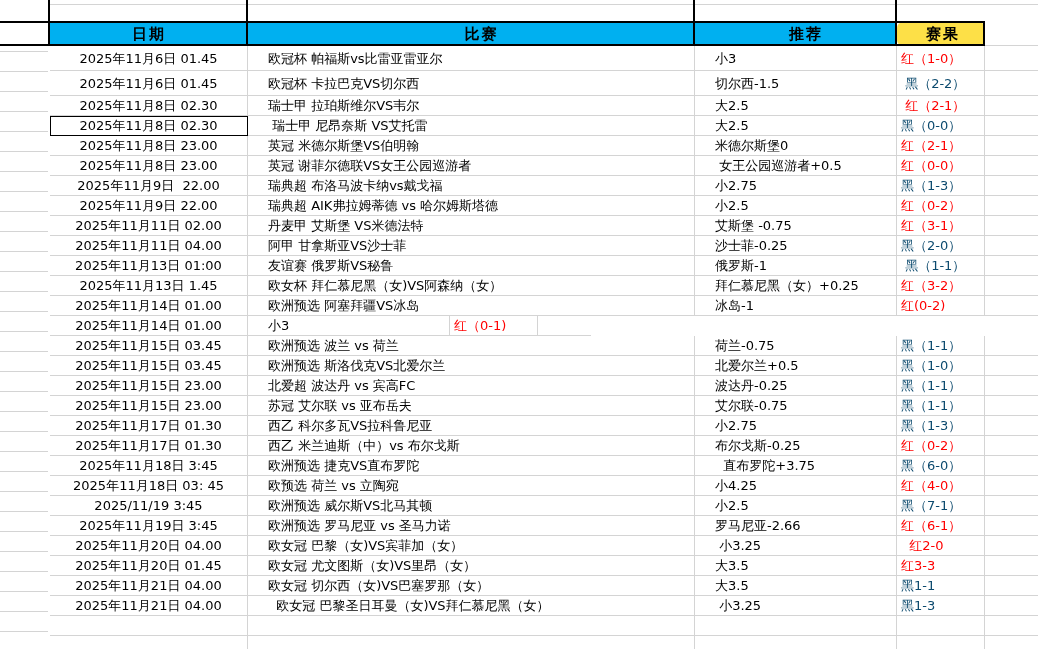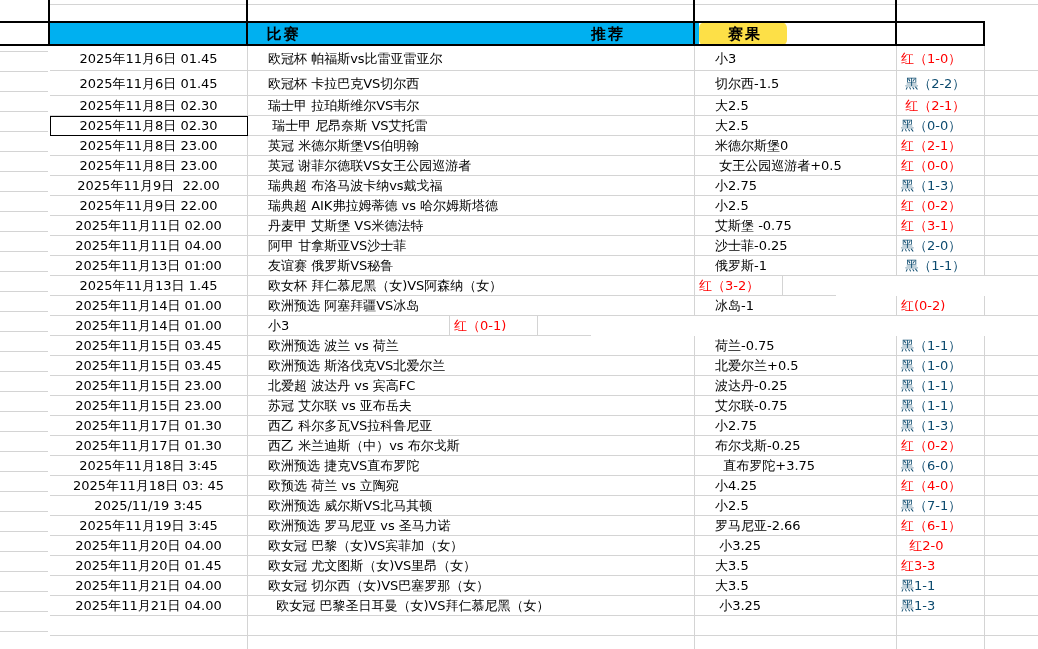--- a/index.html
+++ b/index.html
@@ -64,20 +64,21 @@
   <div class="hgrid-top"></div>
 
   <div class="left-strip">
     <div class="lines"></div>
   </div>
 
   <div class="main">
     <div class="toprow"></div>
 
     <div class="header-row">
+      <div class="hcell c-date" style="background:#00B0F0;">日期</div>
       <div class="hcell c-match" style="background:#00B0F0;">比赛</div>
       <div class="hcell c-tip" style="background:#00B0F0;">推荐</div>
       <div class="hcell c-result" style="background:#fde047;border-radius:6px;">赛果</div>
       <div class="hcell c-extra" style="border-bottom:1px solid #d4d4d4;"></div>
     </div>
 
     <div class="body">
         <div class="row tall">
     <div class="cell c-date">2025年11月6日 01.45</div>
     <div class="cell c-match">欧冠杯 帕福斯vs比雷亚雷亚尔</div>
@@ -151,20 +152,21 @@
         <div class="row">
     <div class="cell c-date">2025年11月13日 01:00</div>
     <div class="cell c-match">友谊赛 俄罗斯VS秘鲁</div>
     <div class="cell c-tip">俄罗斯-1</div>
     <div class="cell c-result result-black"> 黑（1-1）</div>
     <div class="cell c-extra"></div>
   </div>
         <div class="row">
     <div class="cell c-date">2025年11月13日 1.45</div>
     <div class="cell c-match">欧女杯 拜仁慕尼黑（女)VS阿森纳（女）</div>
+    <div class="cell c-tip">拜仁慕尼黑（女）+0.25</div>
     <div class="cell c-result result-red">红（3-2）</div>
     <div class="cell c-extra"></div>
   </div>
         <div class="row">
     <div class="cell c-date">2025年11月14日 01.00</div>
     <div class="cell c-match">欧洲预选 阿塞拜疆VS冰岛</div>
     <div class="cell c-tip">冰岛-1</div>
     <div class="cell c-result result-red">红(0-2)</div>
     <div class="cell c-extra"></div>
   </div>

